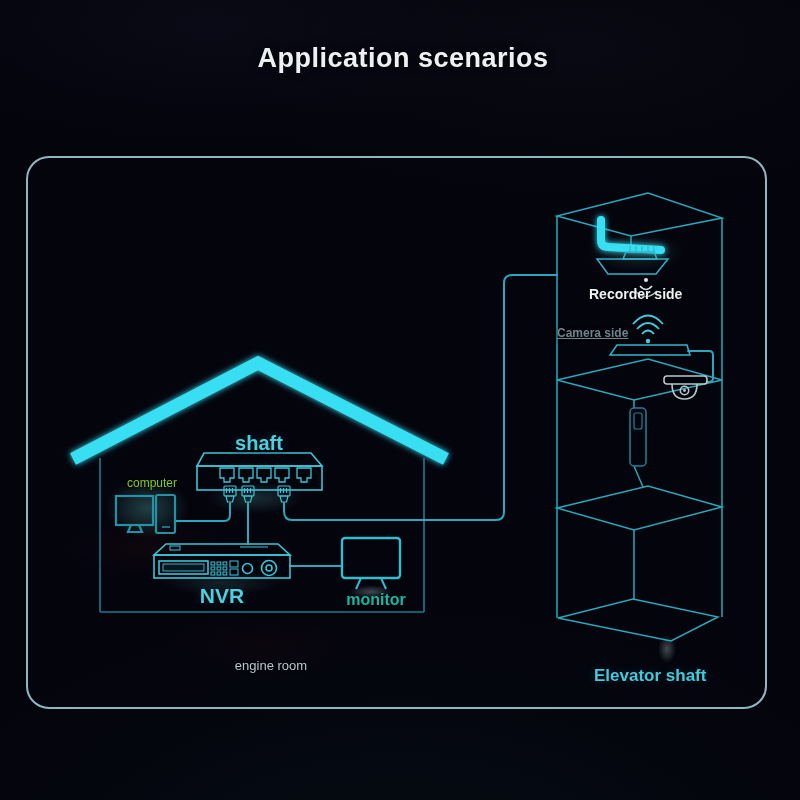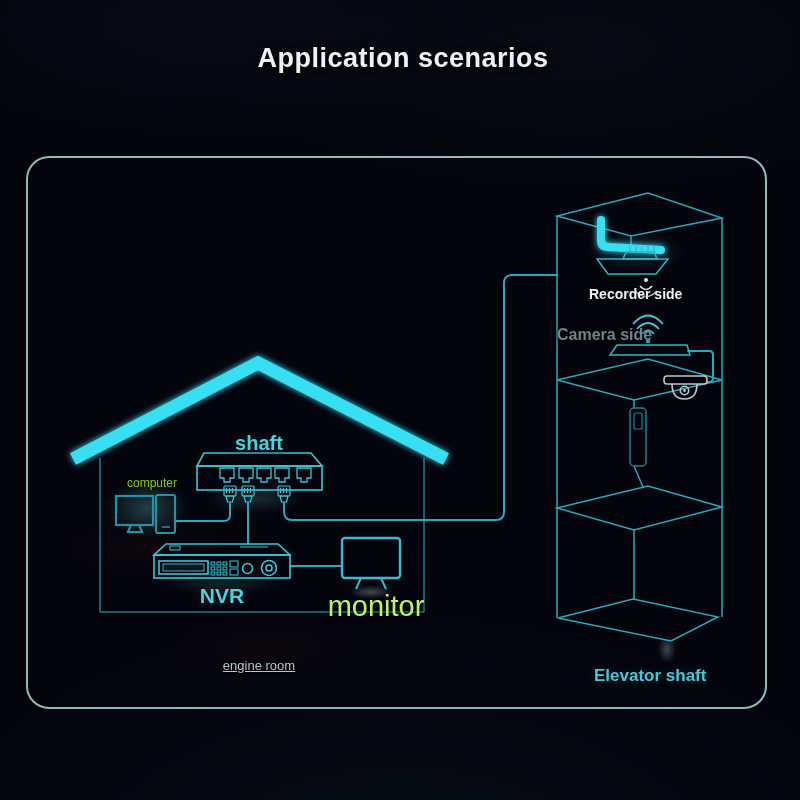--- a/index.html
+++ b/index.html
@@ -21,28 +21,28 @@
   .title{
     left:403px;top:45px;font-size:27px;font-weight:bold;color:#eef1f3;
     letter-spacing:0.5px;text-shadow:0 0 8px rgba(0,0,0,.8);
   }
   .lbl-switch{left:259px;top:433px;font-size:20px;font-weight:bold;color:#4ecfe0;
     text-shadow:0 1px 4px rgba(0,0,0,.95),0 0 10px rgba(40,180,200,.35);}
   .lbl-computer{left:152px;top:477px;font-size:12px;color:#84cc16;
     text-shadow:0 1px 3px rgba(0,0,0,.9);}
   .lbl-nvr{left:222px;top:585px;font-size:21px;font-weight:bold;color:#4ecfe0;
     text-shadow:0 1px 4px rgba(0,0,0,.95),0 0 10px rgba(40,180,200,.3);}
-  .lbl-monitor{left:376px;top:592px;font-size:29px;font-weight:normal;color:#bef264;
+  .lbl-monitor{left:376px;top:592px;font-size:16px;font-weight:bold;color:#14b8a6;
     text-shadow:0 1px 4px rgba(0,0,0,.95);}
-  .lbl-engine{left:259px;top:659px;font-size:13px;color:#b6c6ca;
-    text-shadow:0 1px 3px rgba(0,0,0,.9);text-decoration:underline;}
+  .lbl-engine{left:271px;top:659px;font-size:13px;color:#b6c6ca;
+    text-shadow:0 1px 3px rgba(0,0,0,.9);}
   .lbl-recorder{left:557px;top:287px;font-size:14px;font-weight:bold;color:#edf2f3;
     text-shadow:0 1px 4px rgba(0,0,0,.95);margin-left:32px;}
-  .lbl-camera{left:557px;top:327px;font-size:16px;font-weight:bold;color:#6f858c;
-    text-shadow:0 1px 4px rgba(0,0,0,.95);}
+  .lbl-camera{left:557px;top:327px;font-size:12px;font-weight:bold;color:#6f858c;
+    text-shadow:0 1px 4px rgba(0,0,0,.95);text-decoration:underline;}
   .lbl-shaft{left:594px;top:658px;font-size:17px;font-weight:bold;color:#46c9db;
     text-shadow:0 1px 4px rgba(0,0,0,.9),0 0 10px rgba(60,200,220,.3);margin-top:9px;}
 </style>
 </head>
 <body>
 
 <div class="stage">
 
   <svg width="800" height="800" viewBox="0 0 800 800">
     <defs>

